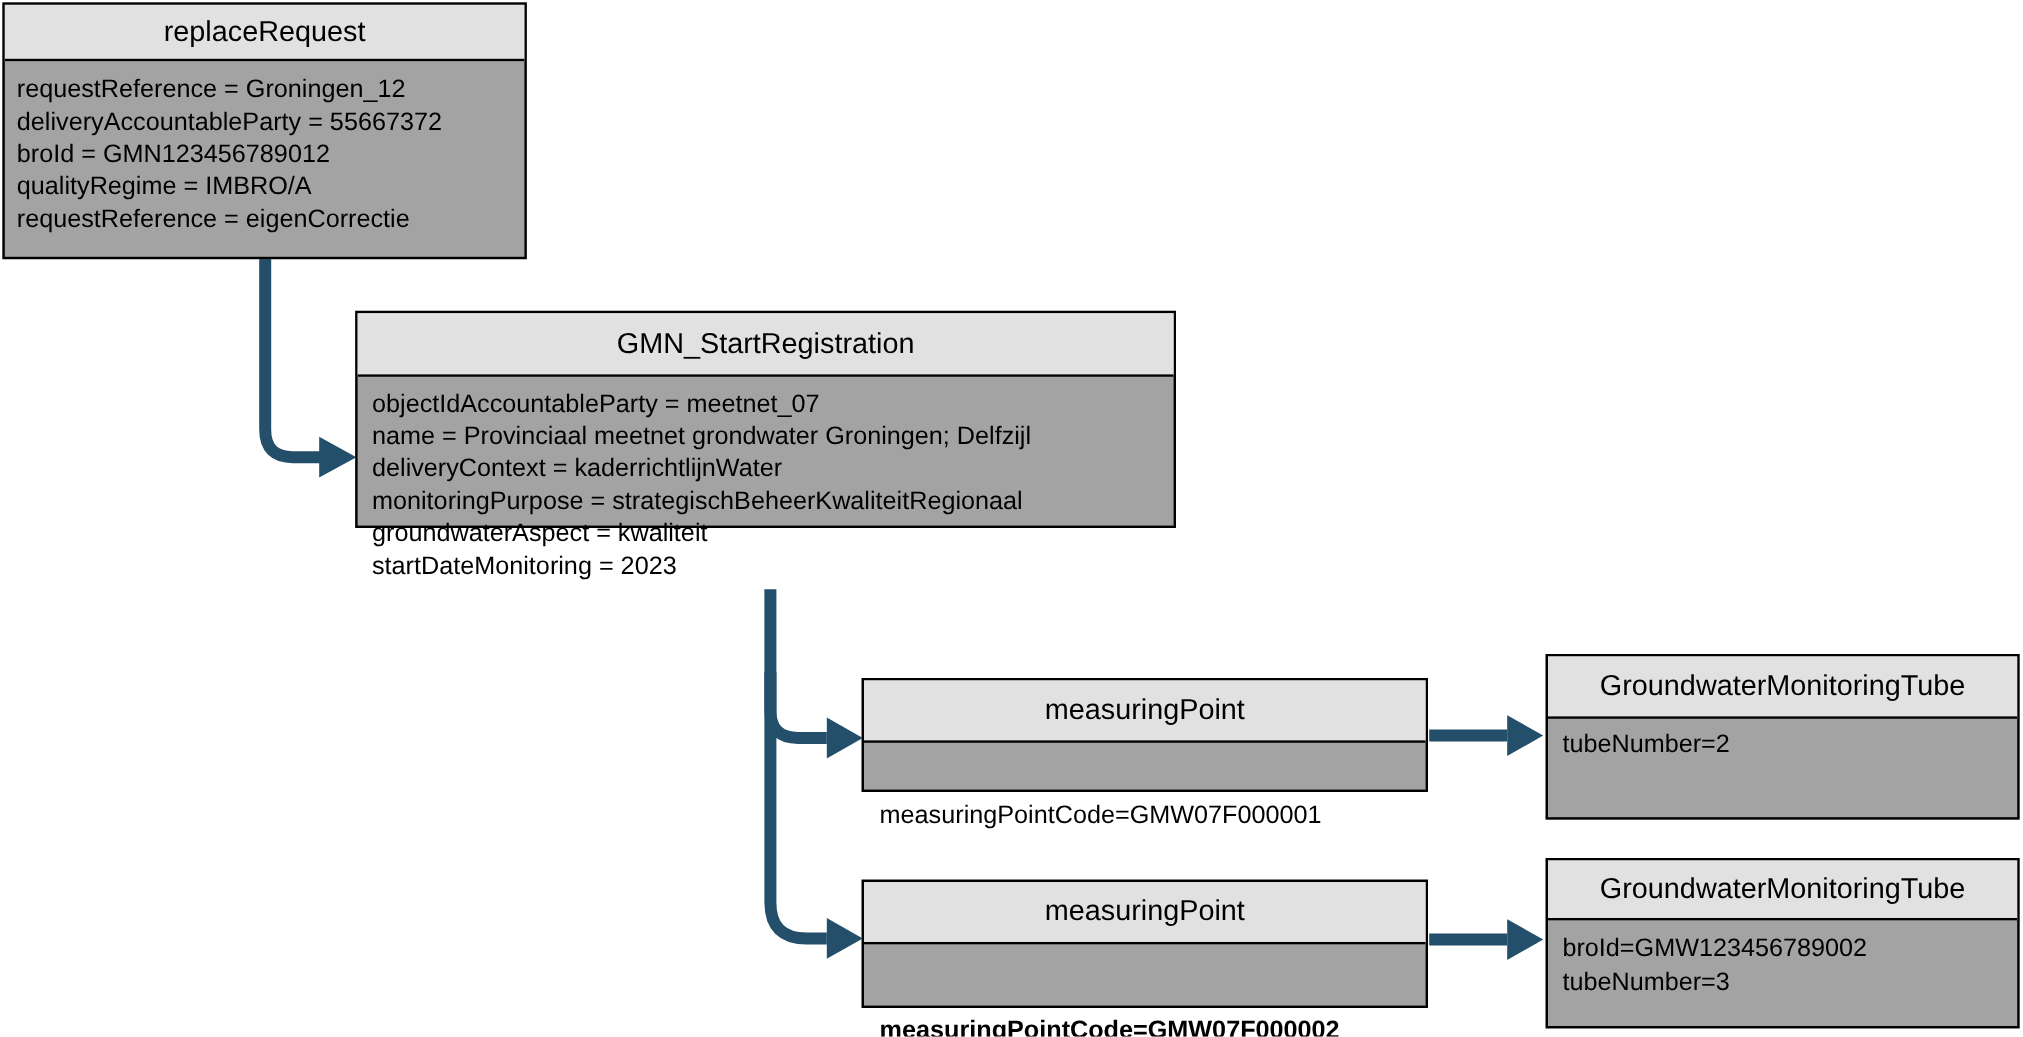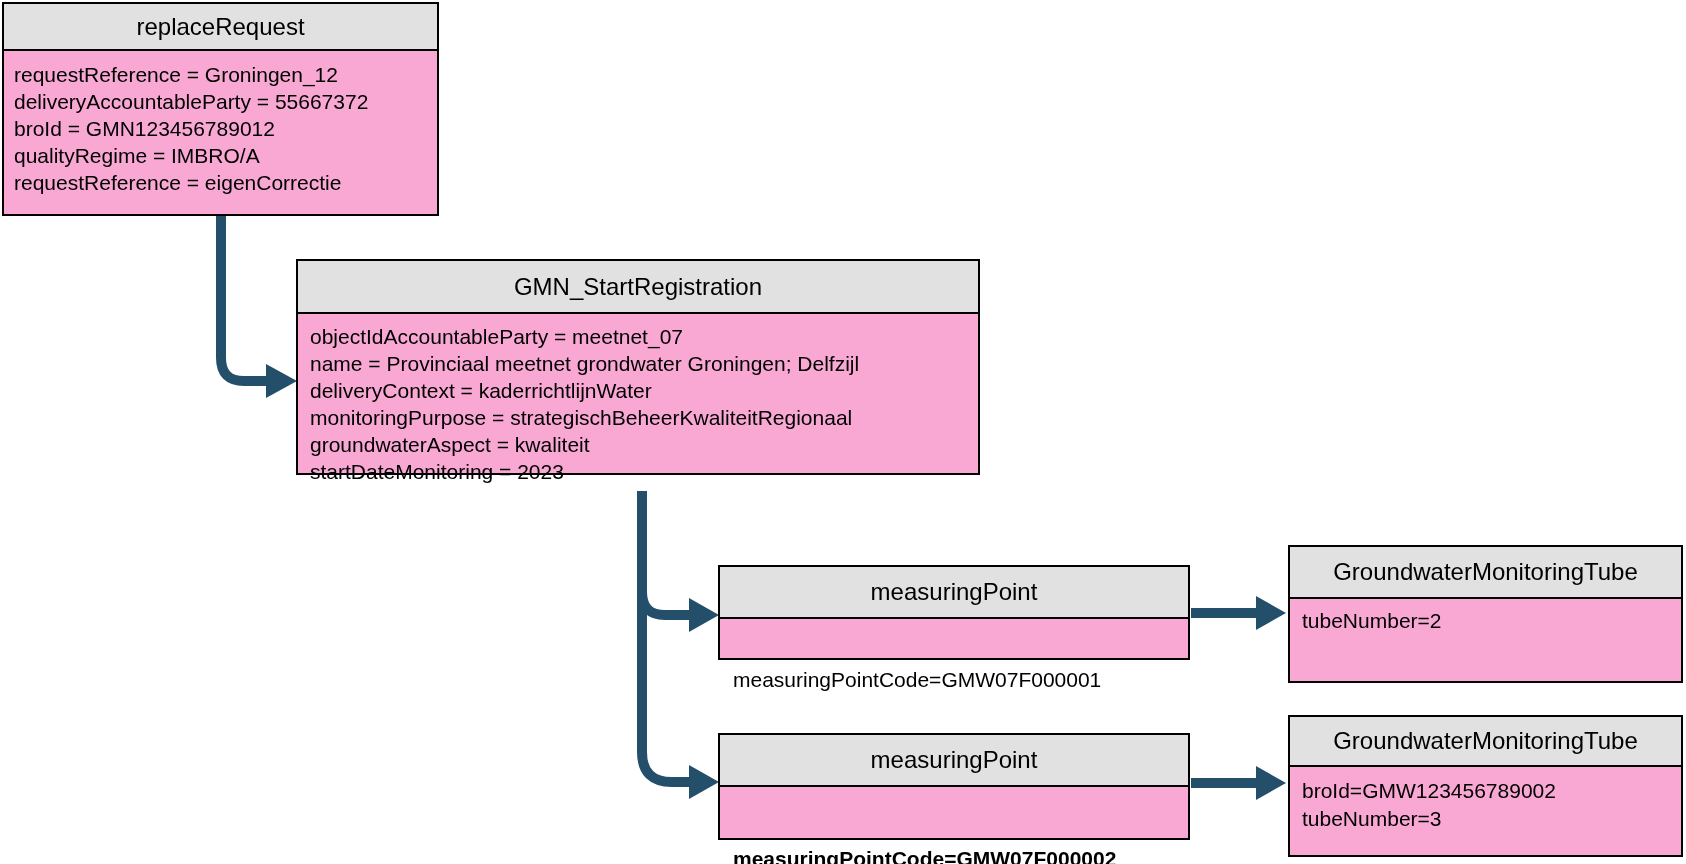--- a/index.html
+++ b/index.html
@@ -31,21 +31,21 @@
     stroke-linecap: butt;
   }
   .connector-layer polygon.arrowhead {
     fill: var(--arrow);
     stroke: none;
   }
   .node {
     position: absolute;
     box-sizing: border-box;
     border: 2px solid var(--border);
-    background: #f9a8d4;
+    background: #a3a3a3;
   }
   .node-header {
     box-sizing: border-box;
     border-bottom: 2px solid var(--border);
     background: var(--header-fill);
     display: flex;
     align-items: center;
     justify-content: center;
     font-size: 24px;
     white-space: nowrap;
@@ -59,21 +59,21 @@
   .node-body.single {
     display: flex;
     align-items: center;
     margin-top: 40px;
   }
   
   #node-replace        { left: 2px;    top: 2px;   width: 437px; height: 214px; }
   #node-replace .node-header { height: 47px; }
   #node-replace .node-body   { padding: 10px 12px 0 10px; }
 
-  #node-gmn            { left: 296px;  top: 259px; width: 684px; height: 216px; }
+  #node-gmn            { left: 296px;  top: 259px; width: 684px; height: 181px; }
   #node-gmn .node-header { height: 53px; }
   #node-gmn .node-body   { padding: 9px 0 0 12px; }
 
   #node-mp1            { left: 718px;  top: 565px; width: 472px; height: 95px; }
   #node-mp1 .node-header { height: 52px; }
   #node-mp1 .node-body   { height: 41px; padding-left: 13px; }
 
   #node-tube1          { left: 1288px; top: 545px; width: 395px; height: 138px; }
   #node-tube1 .node-header { height: 52px; }
   #node-tube1 .node-body   { padding: 8px 0 0 12px; line-height: 28px; }

